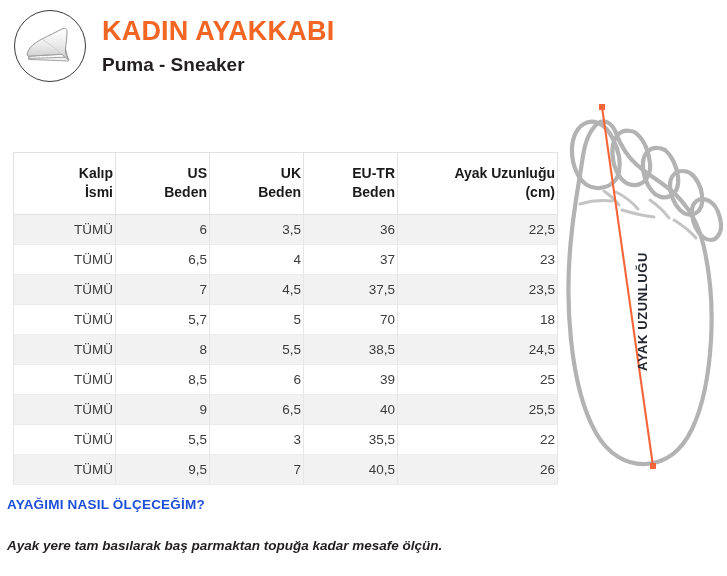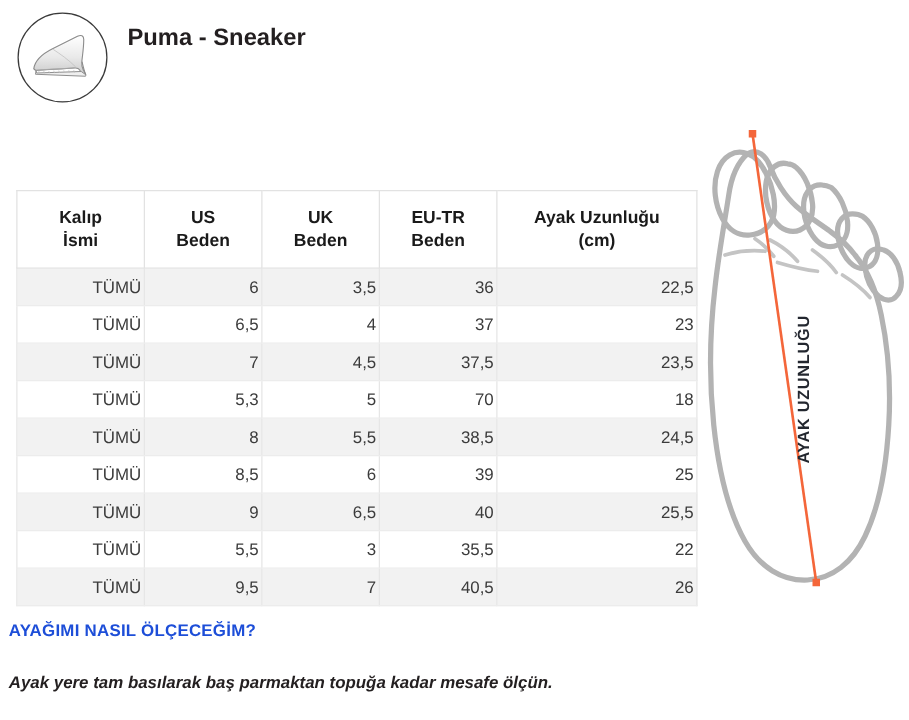--- a/index.html
+++ b/index.html
@@ -80,20 +80,21 @@
 
   #size-table th {
     background: #ffffff;
     font-weight: bold;
     font-size: 14px;
     color: #1a1a1a;
     padding: 11px 2px 12px;
     border: 1px solid #e2e2e2;
     line-height: 19px;
     vertical-align: middle;
+    text-align: right;
   }
   #size-table th .ln { display: block; }
 
   #size-table td {
     text-align: right;
     padding: 4px 2px;
     border-left: 1px solid #e6e6e6;
     border-right: 1px solid #e6e6e6;
     border-top: 1px solid #ececec;
     border-bottom: 1px solid #ececec;
@@ -178,20 +179,21 @@
       <path d="M20.5 17.5 C26 21 33 26 38.6 31.6" fill="none" stroke="#bdbdbd" stroke-width="0.6"></path>
       <path d="M43.6 27.4 C44.4 30.6 45.2 34.4 46.4 37.4" fill="none" stroke="#8c8c8c" stroke-width="0.9"></path>
       <path d="M6.8 34.6 L7.4 36.4 L43 35.2 L46.8 37.9 L46.4 39 L6.4 37.4 Z" fill="#efefef" stroke="#8f8f8f" stroke-width="0.8" stroke-linejoin="round"></path>
       <path d="M9 34.8 L9.6 36.8 M13 34.7 L13.6 36.7 M17 34.6 L17.6 36.6
                M21 34.5 L21.6 36.5 M25 34.4 L25.6 36.4 M29 34.3 L29.6 36.3
                M33 34.2 L33.6 36.2 M37 34.1 L37.6 36.1" stroke="#bcbcbc" stroke-width="0.55"></path>
     </svg>
   </div>
 
   <div id="title-block">
+    <div id="main-title">KADIN AYAKKABI</div>
     <div id="sub-title">Puma - Sneaker</div>
   </div>
 </div>
 
 <table id="size-table">
   <colgroup>
     <col class="c0">
       <col class="c1">
       <col class="c2">
       <col class="c3">
@@ -238,21 +240,21 @@
     </tr>
     <tr>
       <td>TÜMÜ</td>
       <td>7</td>
       <td>4,5</td>
       <td>37,5</td>
       <td>23,5</td>
     </tr>
     <tr>
       <td>TÜMÜ</td>
-      <td>5,3</td>
+      <td>5,7</td>
       <td>5</td>
       <td>70</td>
       <td>18</td>
     </tr>
     <tr>
       <td>TÜMÜ</td>
       <td>8</td>
       <td>5,5</td>
       <td>38,5</td>
       <td>24,5</td>

